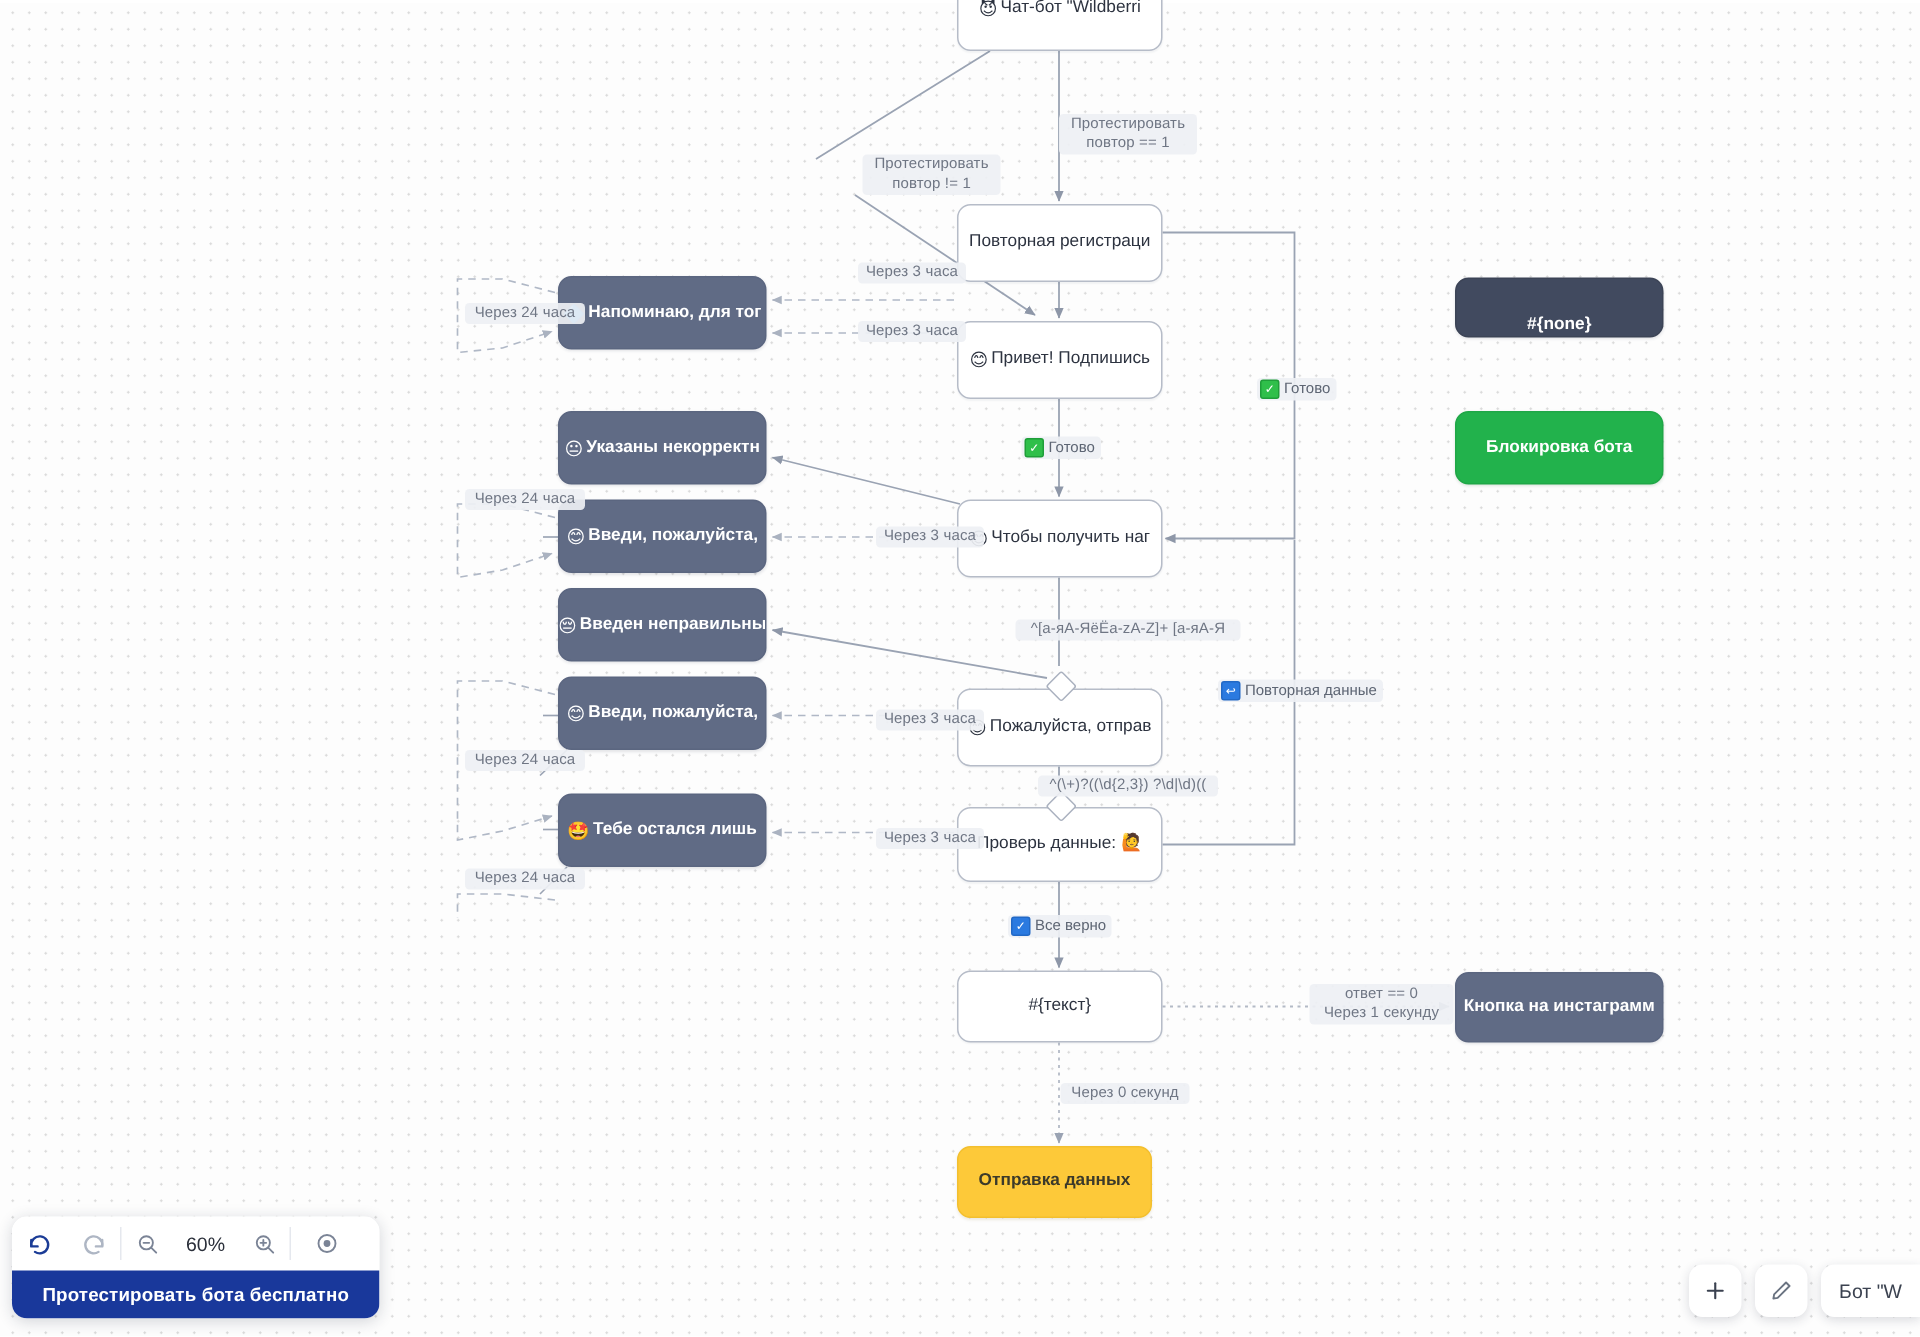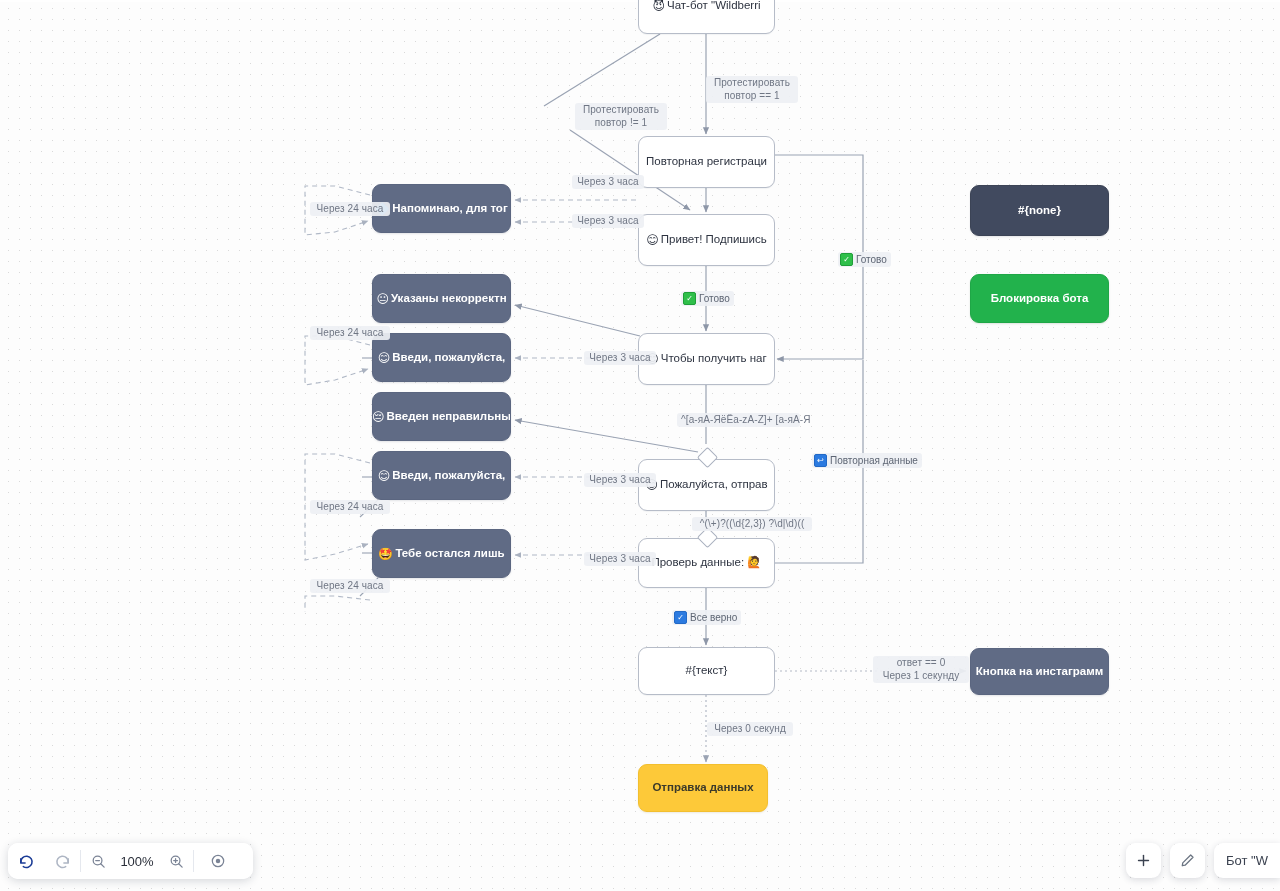--- a/index.html
+++ b/index.html
@@ -365,21 +365,21 @@
   <div class="node node-slate" style="left:372px; top:451px; width:139px; height:49px;">
     <span class="emo">😊</span>
     <span class="node-lbl">Введи, пожалуйста,</span>
   </div>
 
   <div class="node node-slate" style="left:372px; top:529px; width:139px; height:49px;">
     <span class="emo">🤩</span>
     <span class="node-lbl">Тебе остался лишь</span>
   </div>
 
-  <div class="node node-navy" style="left:970px; top:185px; width:139px; height:51px;">
+  <div class="node node-navy" style="left:970px; top:185px; width:139px; height:40px;align-items:flex-end;">
     <span class="node-lbl">#{none}</span>
   </div>
 
   <div class="node node-green" style="left:970px; top:274px; width:139px; height:49px;">
     <span class="node-lbl">Блокировка бота</span>
   </div>
 
   <div class="node node-slate" style="left:970px; top:648px; width:139px; height:47px;">
     <span class="node-lbl">Кнопка на инстаграмм</span>
   </div>
@@ -408,21 +408,21 @@
   <div class="elabel" style="left:540px; top:351px; width:72px;"><span>Через 3 часа</span></div>
 
   <div class="elabel" style="left:540px; top:473px; width:72px;"><span>Через 3 часа</span></div>
 
   <div class="elabel" style="left:266px; top:500px; width:80px;"><span>Через 24 часа</span></div>
 
   <div class="elabel" style="left:266px; top:579px; width:80px;"><span>Через 24 часа</span></div>
 
   <div class="elabel" style="left:540px; top:552px; width:72px;"><span>Через 3 часа</span></div>
 
-  <div class="elabel" style="left:633px; top:413px; width:123px;"><span>^[а-яА-ЯёЁa-zA-Z]+ [а-яА-Я</span></div>
+  <div class="elabel" style="left:633px; top:413px; width:150px;"><span>^[а-яА-ЯёЁa-zA-Z]+ [а-яА-Я</span></div>
 
   <div class="elabel" style="left:648px; top:517px; width:120px;"><span>^(\+)?((\d{2,3}) ?\d|\d)((</span></div>
 
   <div class="elabel two" style="left:829px; top:656px; width:96px;"><span style="white-space:pre-line">ответ == 0
 Через 1 секунду</span></div>
 
   <div class="elabel" style="left:663px; top:722px; width:86px;"><span>Через 0 секунд</span></div>
 
   <div class="elabel-chk" style="left:838px; top:252px;">
     <span class="chk chk-green">✓</span>
@@ -459,37 +459,38 @@
         </svg>
       </div>
       <div class="tl-sep"></div>
       <div class="tl-btn gray" style="width:34px;">
         <svg width="15" height="15" viewBox="0 0 24 24" fill="none" stroke="currentColor" stroke-width="2" stroke-linecap="round">
           <circle cx="10.5" cy="10.5" r="7"></circle>
             <path d="M15.6 15.6 L21 21"></path>
             <path d="M7.5 10.5 L13.5 10.5"></path>
         </svg>
       </div>
-      <div class="tl-zoom">100%</div>
+      <div class="tl-zoom">60%</div>
       <div class="tl-btn gray" style="width:34px;">
         <svg width="15" height="15" viewBox="0 0 24 24" fill="none" stroke="currentColor" stroke-width="2" stroke-linecap="round">
           <circle cx="10.5" cy="10.5" r="7"></circle>
             <path d="M15.6 15.6 L21 21"></path>
             <path d="M7.5 10.5 L13.5 10.5"></path>
             <path d="M10.5 7.5 L10.5 13.5"></path>
         </svg>
       </div>
       <div class="tl-sep"></div>
       <div class="tl-btn gray" style="width:48px;">
         <svg width="16" height="16" viewBox="0 0 24 24" fill="none" stroke="currentColor" stroke-width="1.9">
           <circle cx="12" cy="12" r="8.5"></circle>
             <circle cx="12" cy="12" r="3.4" fill="currentColor" stroke="none"></circle>
         </svg>
       </div>
     </div>
+    <div class="tl-cta">Протестировать бота бесплатно</div>
   </div>
 
   <div class="br-wrap">
     <div class="br-btn">
       <svg width="17" height="17" viewBox="0 0 24 24" fill="none" stroke="#3b4250" stroke-width="2" stroke-linecap="round">
         <path d="M12 5 L12 19"></path>
           <path d="M5 12 L19 12"></path>
       </svg>
     </div>
     <div class="br-btn">

